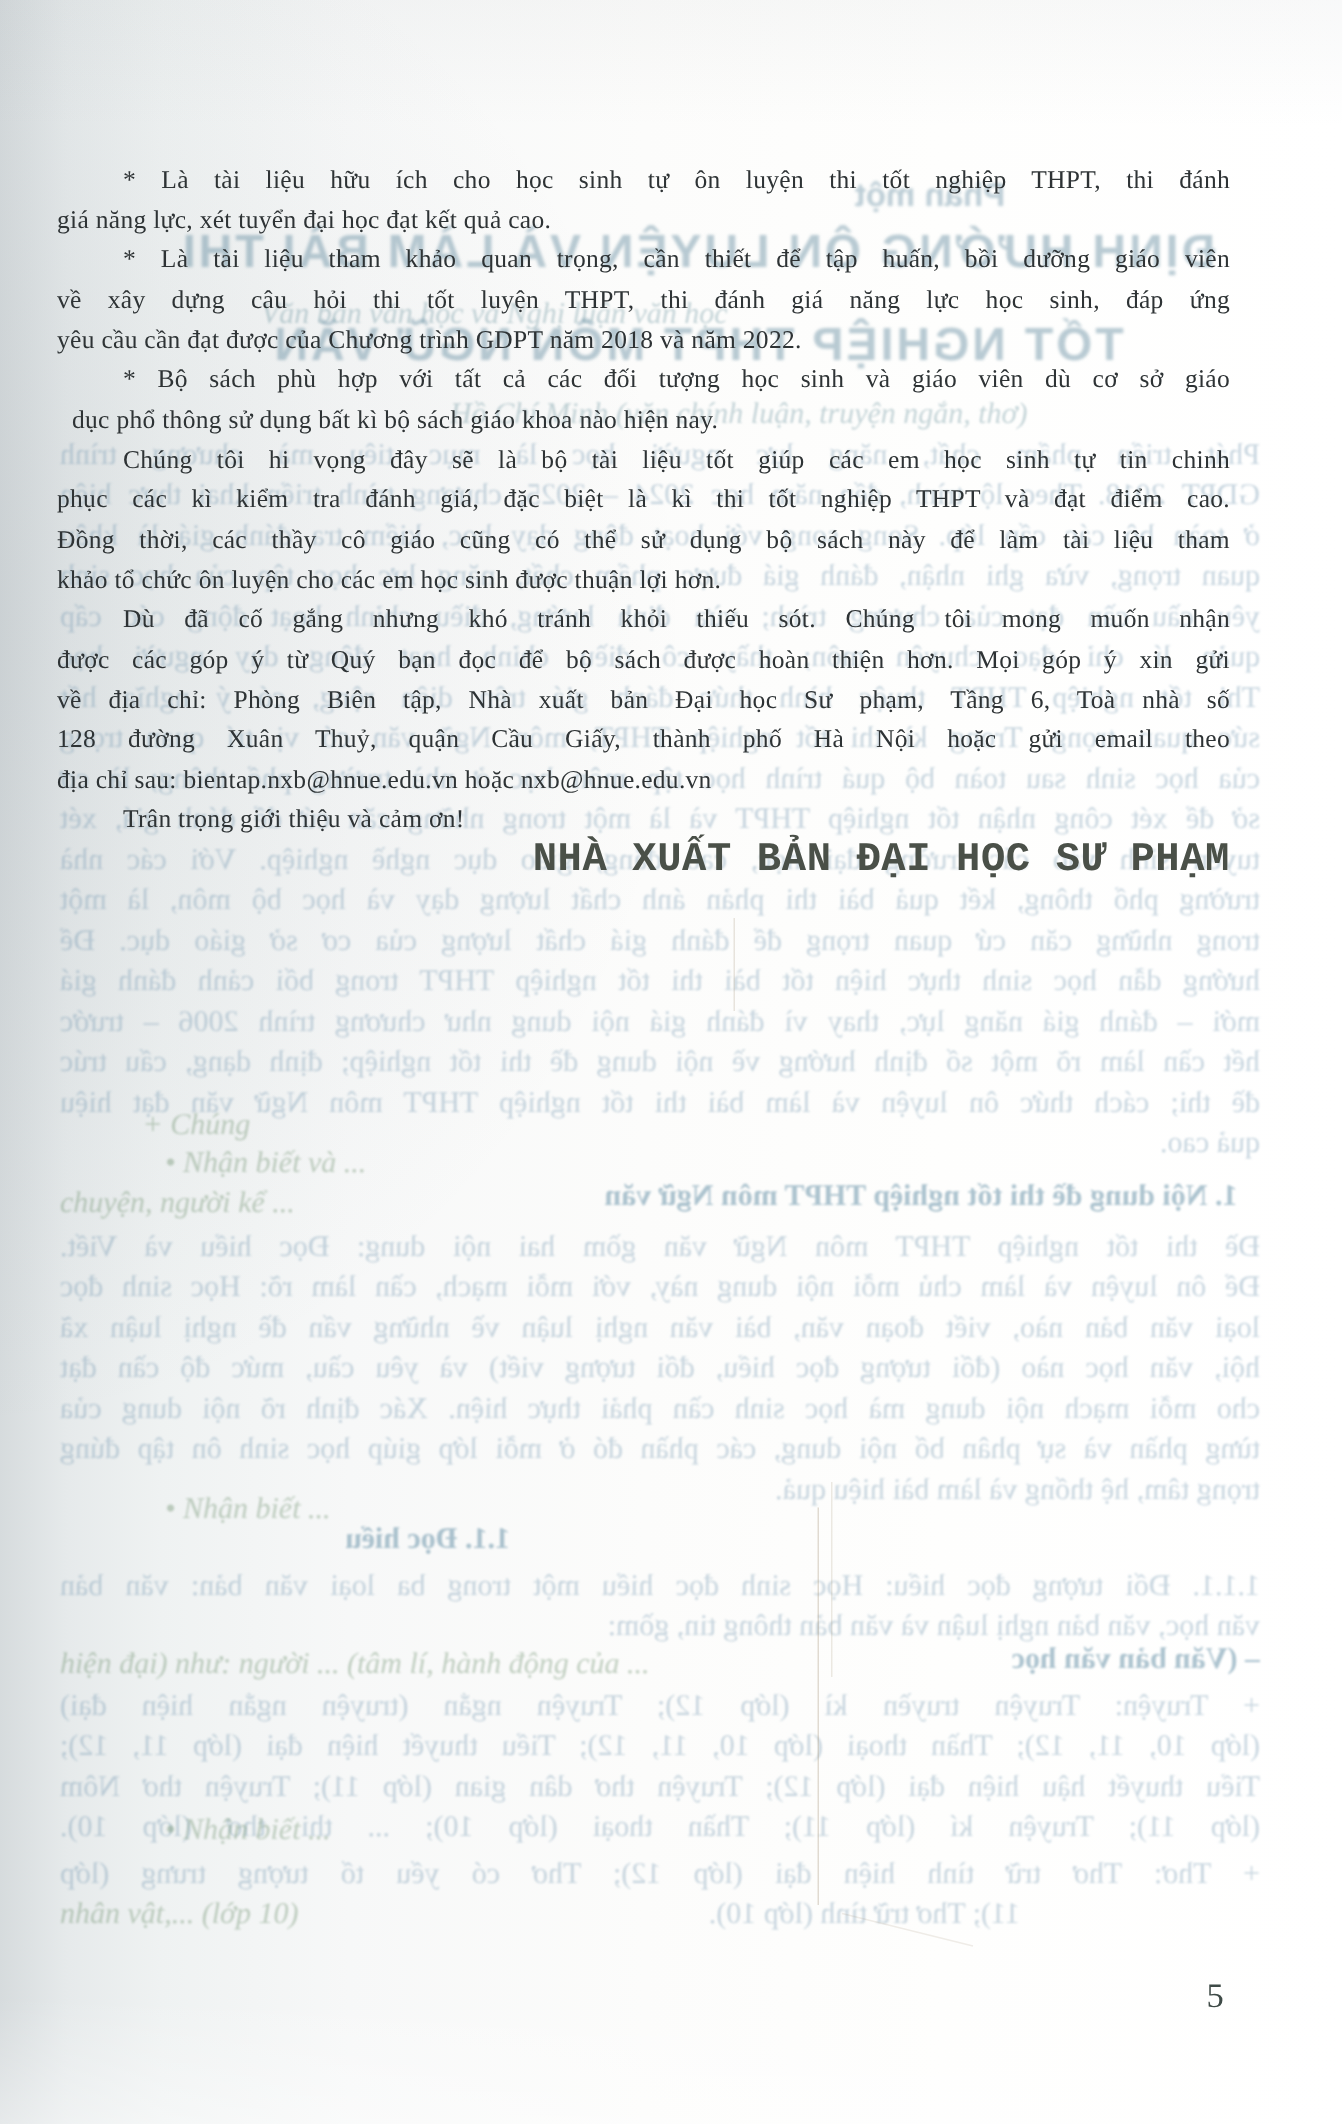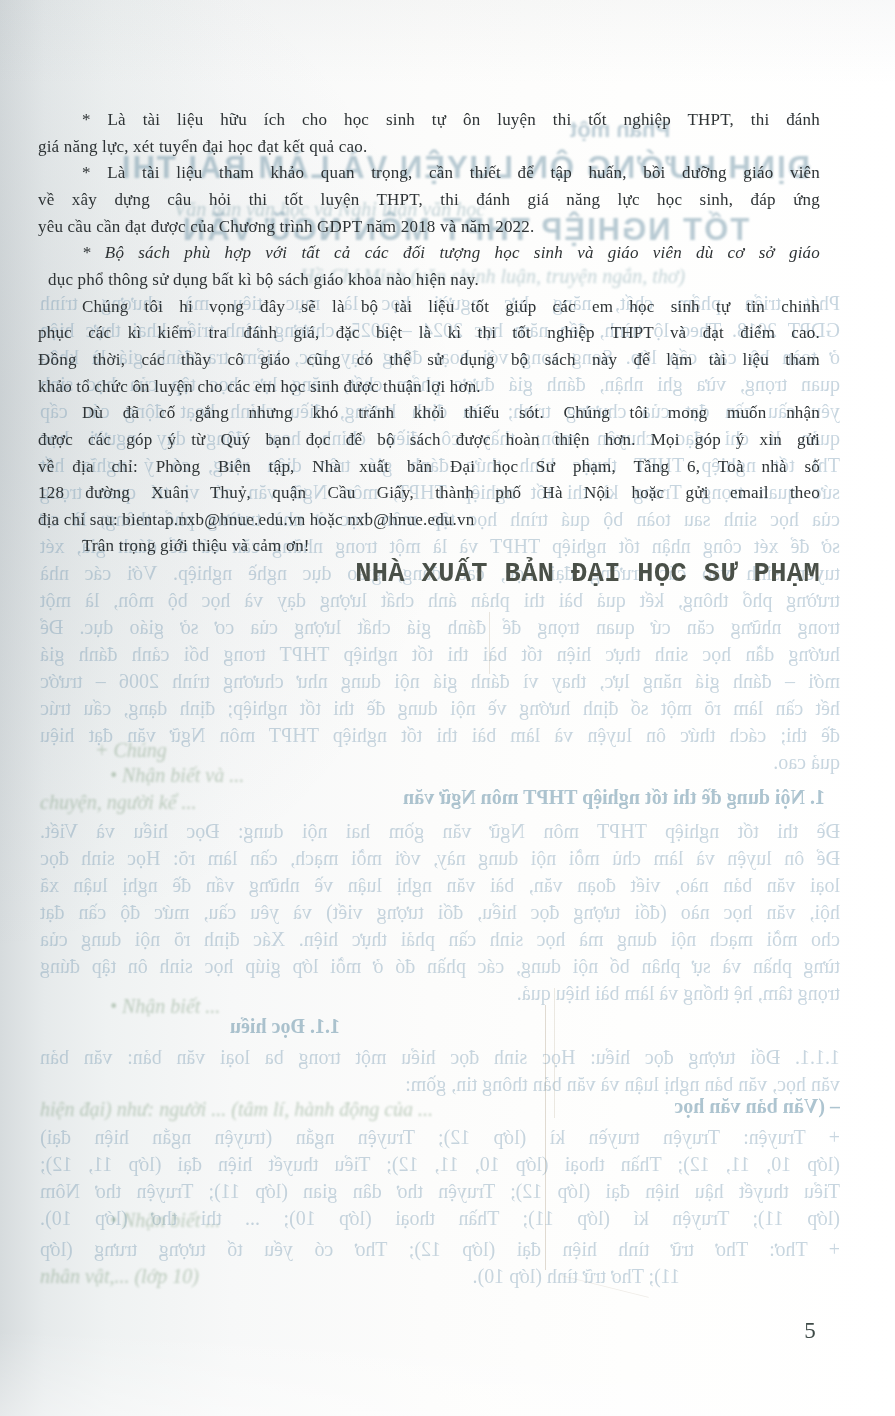--- a/index.html
+++ b/index.html
@@ -107,21 +107,21 @@
       <div class="bl s-i" style="top: 1263px; left: 40px; width: 250px;">nhân vật,... (lớp 10)</div>
       <div class="bl s-b mir" style="top: 1263px; left: 250px; width: 430px;">11); Thơ trữ tình (lớp 10).</div>
     </div>
 
   <div id="text-block">
       <div class="txt-line indent fill" style="top: 107px;">* Là tài liệu hữu ích cho học sinh tự ôn luyện thi tốt nghiệp THPT, thi đánh</div>
       <div class="txt-line" style="top: 133.7px;">giá năng lực, xét tuyển đại học đạt kết quả cao.</div>
       <div class="txt-line indent fill" style="top: 160.3px;">* Là tài liệu tham khảo quan trọng, cần thiết để tập huấn, bồi dưỡng giáo viên</div>
       <div class="txt-line fill" style="top: 187px;">về xây dựng câu hỏi thi tốt luyện THPT, thi đánh giá năng lực học sinh, đáp ứng</div>
       <div class="txt-line" style="top: 213.6px;">yêu cầu cần đạt được của Chương trình GDPT năm 2018 và năm 2022.</div>
-      <div class="txt-line indent fill" style="top: 240.3px; font-style: italic;">* Bộ sách phù hợp với tất cả các đối tượng học sinh và giáo viên dù cơ sở giáo</div>
+      <div class="txt-line indent fill" style="top: 240.3px;">* Bộ sách phù hợp với tất cả các đối tượng học sinh và giáo viên dù cơ sở giáo</div>
       <div class="txt-line" style="top: 266.9px; margin-left: 10px;">dục phổ thông sử dụng bất kì bộ sách giáo khoa nào hiện nay.</div>
       <div class="txt-line indent fill" style="top: 293.6px;">Chúng tôi hi vọng đây sẽ là bộ tài liệu tốt giúp các em học sinh tự tin chinh</div>
       <div class="txt-line fill" style="top: 320.2px;">phục các kì kiểm tra đánh giá, đặc biệt là kì thi tốt nghiệp THPT và đạt điểm cao.</div>
       <div class="txt-line fill" style="top: 346.9px;">Đồng thời, các thầy cô giáo cũng có thể sử dụng bộ sách này để làm tài liệu tham</div>
       <div class="txt-line" style="top: 373.5px;">khảo tổ chức ôn luyện cho các em học sinh được thuận lợi hơn.</div>
       <div class="txt-line indent fill" style="top: 400.2px;">Dù đã cố gắng nhưng khó tránh khỏi thiếu sót. Chúng tôi mong muốn nhận</div>
       <div class="txt-line fill" style="top: 426.8px;">được các góp ý từ Quý bạn đọc để bộ sách được hoàn thiện hơn. Mọi góp ý xin gửi</div>
       <div class="txt-line fill" style="top: 453.5px;">về địa chỉ: Phòng Biên tập, Nhà xuất bản Đại học Sư phạm, Tầng 6, Toà nhà số</div>
       <div class="txt-line fill" style="top: 480.1px;">128 đường Xuân Thuỷ, quận Cầu Giấy, thành phố Hà Nội hoặc gửi email theo</div>
       <div class="txt-line" style="top: 506.8px;">địa chỉ sau: bientap.nxb@hnue.edu.vn hoặc nxb@hnue.edu.vn</div>

